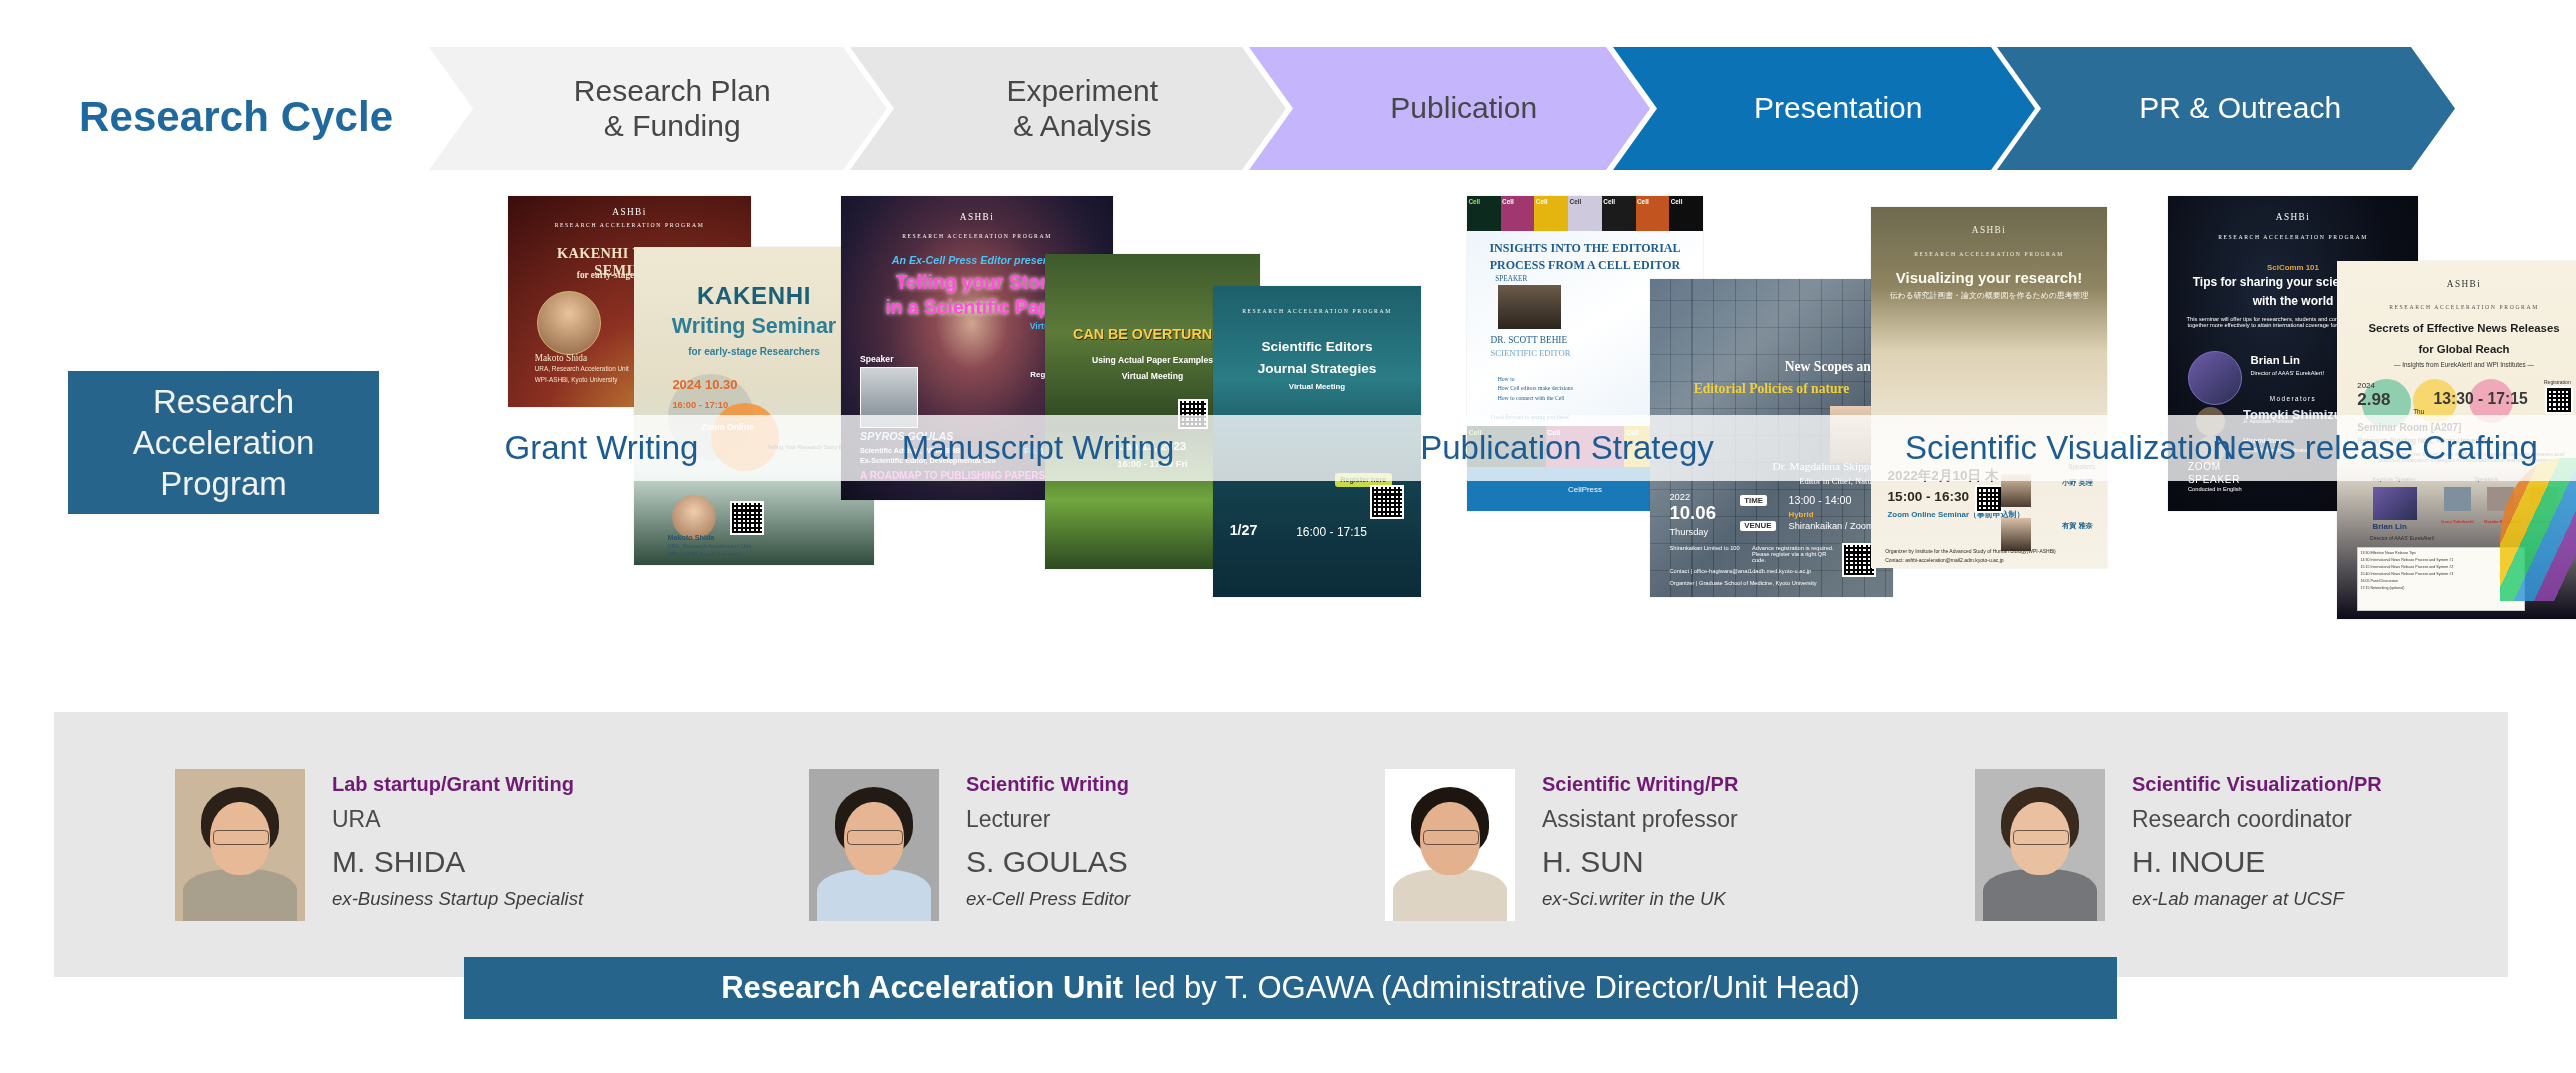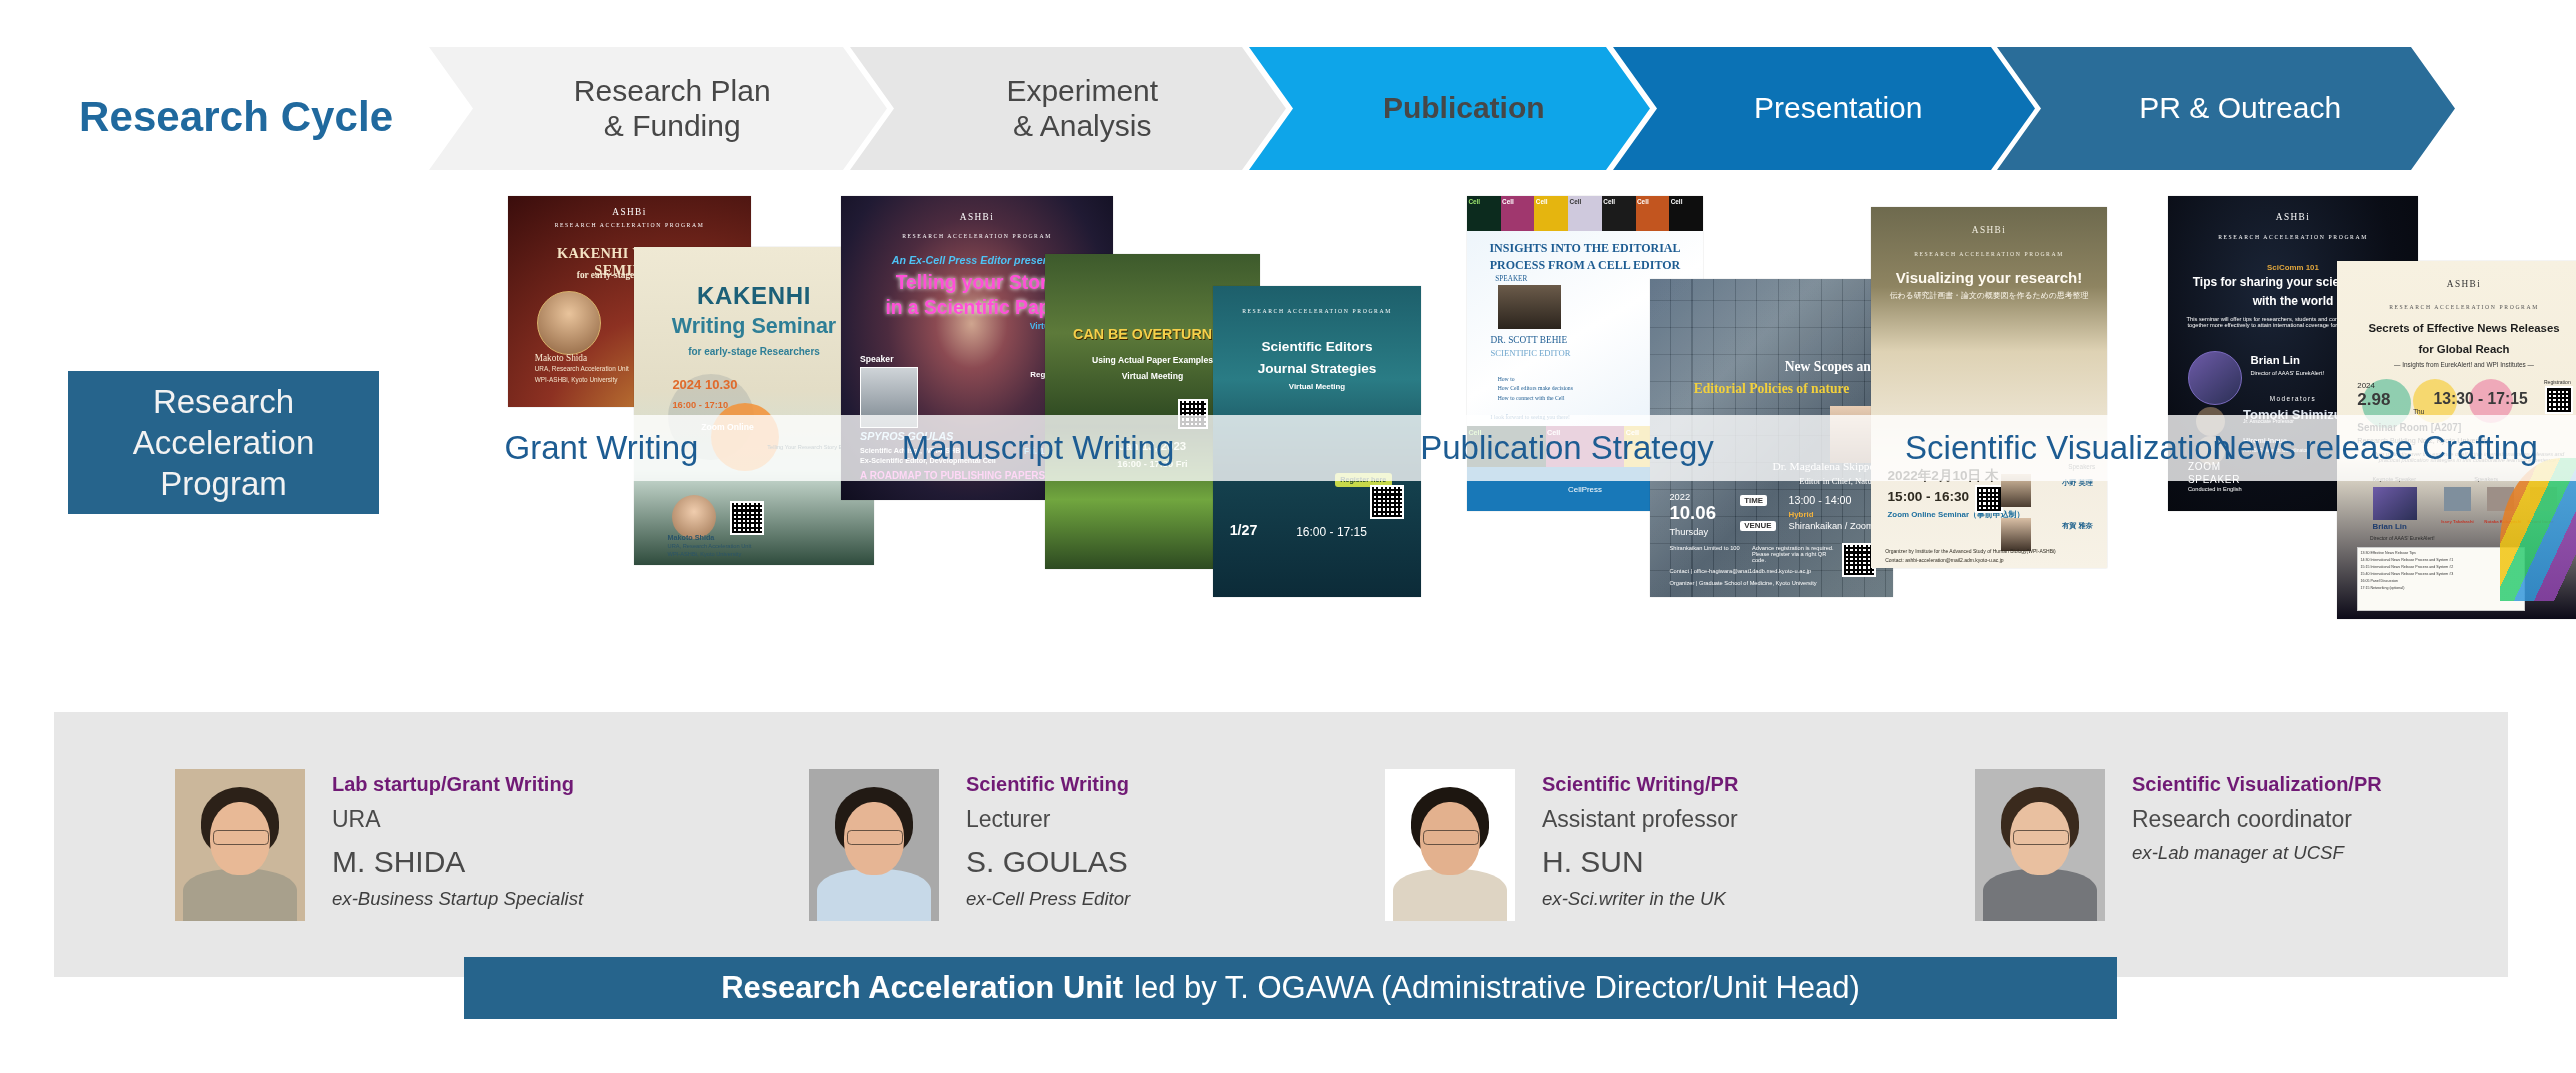--- a/index.html
+++ b/index.html
@@ -119,21 +119,21 @@
           <span>Research Plan</span>
           <span>&amp; Funding</span>
         </div>
       </div>
       <div class="chev" style="left: 421px; width: 436px; background: rgb(230, 230, 230); color: rgb(71, 71, 71);">
         <div>
           <span>Experiment</span>
           <span>&amp; Analysis</span>
         </div>
       </div>
-      <div class="chev" style="left: 820px; width: 401px; background: #0ea5e9; color: rgb(71, 71, 71); font-weight: bold;">
+      <div class="chev" style="left: 820px; width: 401px; background: #c4b5fd; color: rgb(71, 71, 71);">
         <div>
           <span>Publication</span>
         </div>
       </div>
       <div class="chev" style="left: 1184px; width: 422px; background: rgb(11, 114, 181); color: rgb(255, 255, 255);">
         <div>
           <span>Presentation</span>
         </div>
       </div>
       <div class="chev" style="left: 1568px; width: 458px; background: rgb(42, 109, 153); color: rgb(255, 255, 255);">
@@ -441,20 +441,21 @@
             <div class="bg" style="background:#b9b9b9"></div>
             <div class="body" style="background:#74767a"></div>
             <div class="hair" style="background:#3a2a1d"></div>
             <div class="skin" style="background:#e9c0a0"></div>
             <div class="glass"></div>
           </div>
         </div>
         <div class="info">
           <div class="role">Scientific Visualization/PR</div>
           <div class="title">Research coordinator</div>
+          <div class="name">H. INOUE</div>
           <div class="prev">ex-Lab manager at UCSF</div>
         </div>
       </div>
     </div>
 
   <div class="unit-bar">
     <b>Research Acceleration Unit</b>
     <span>led by T. OGAWA (Administrative Director/Unit Head)</span>
   </div>
 

